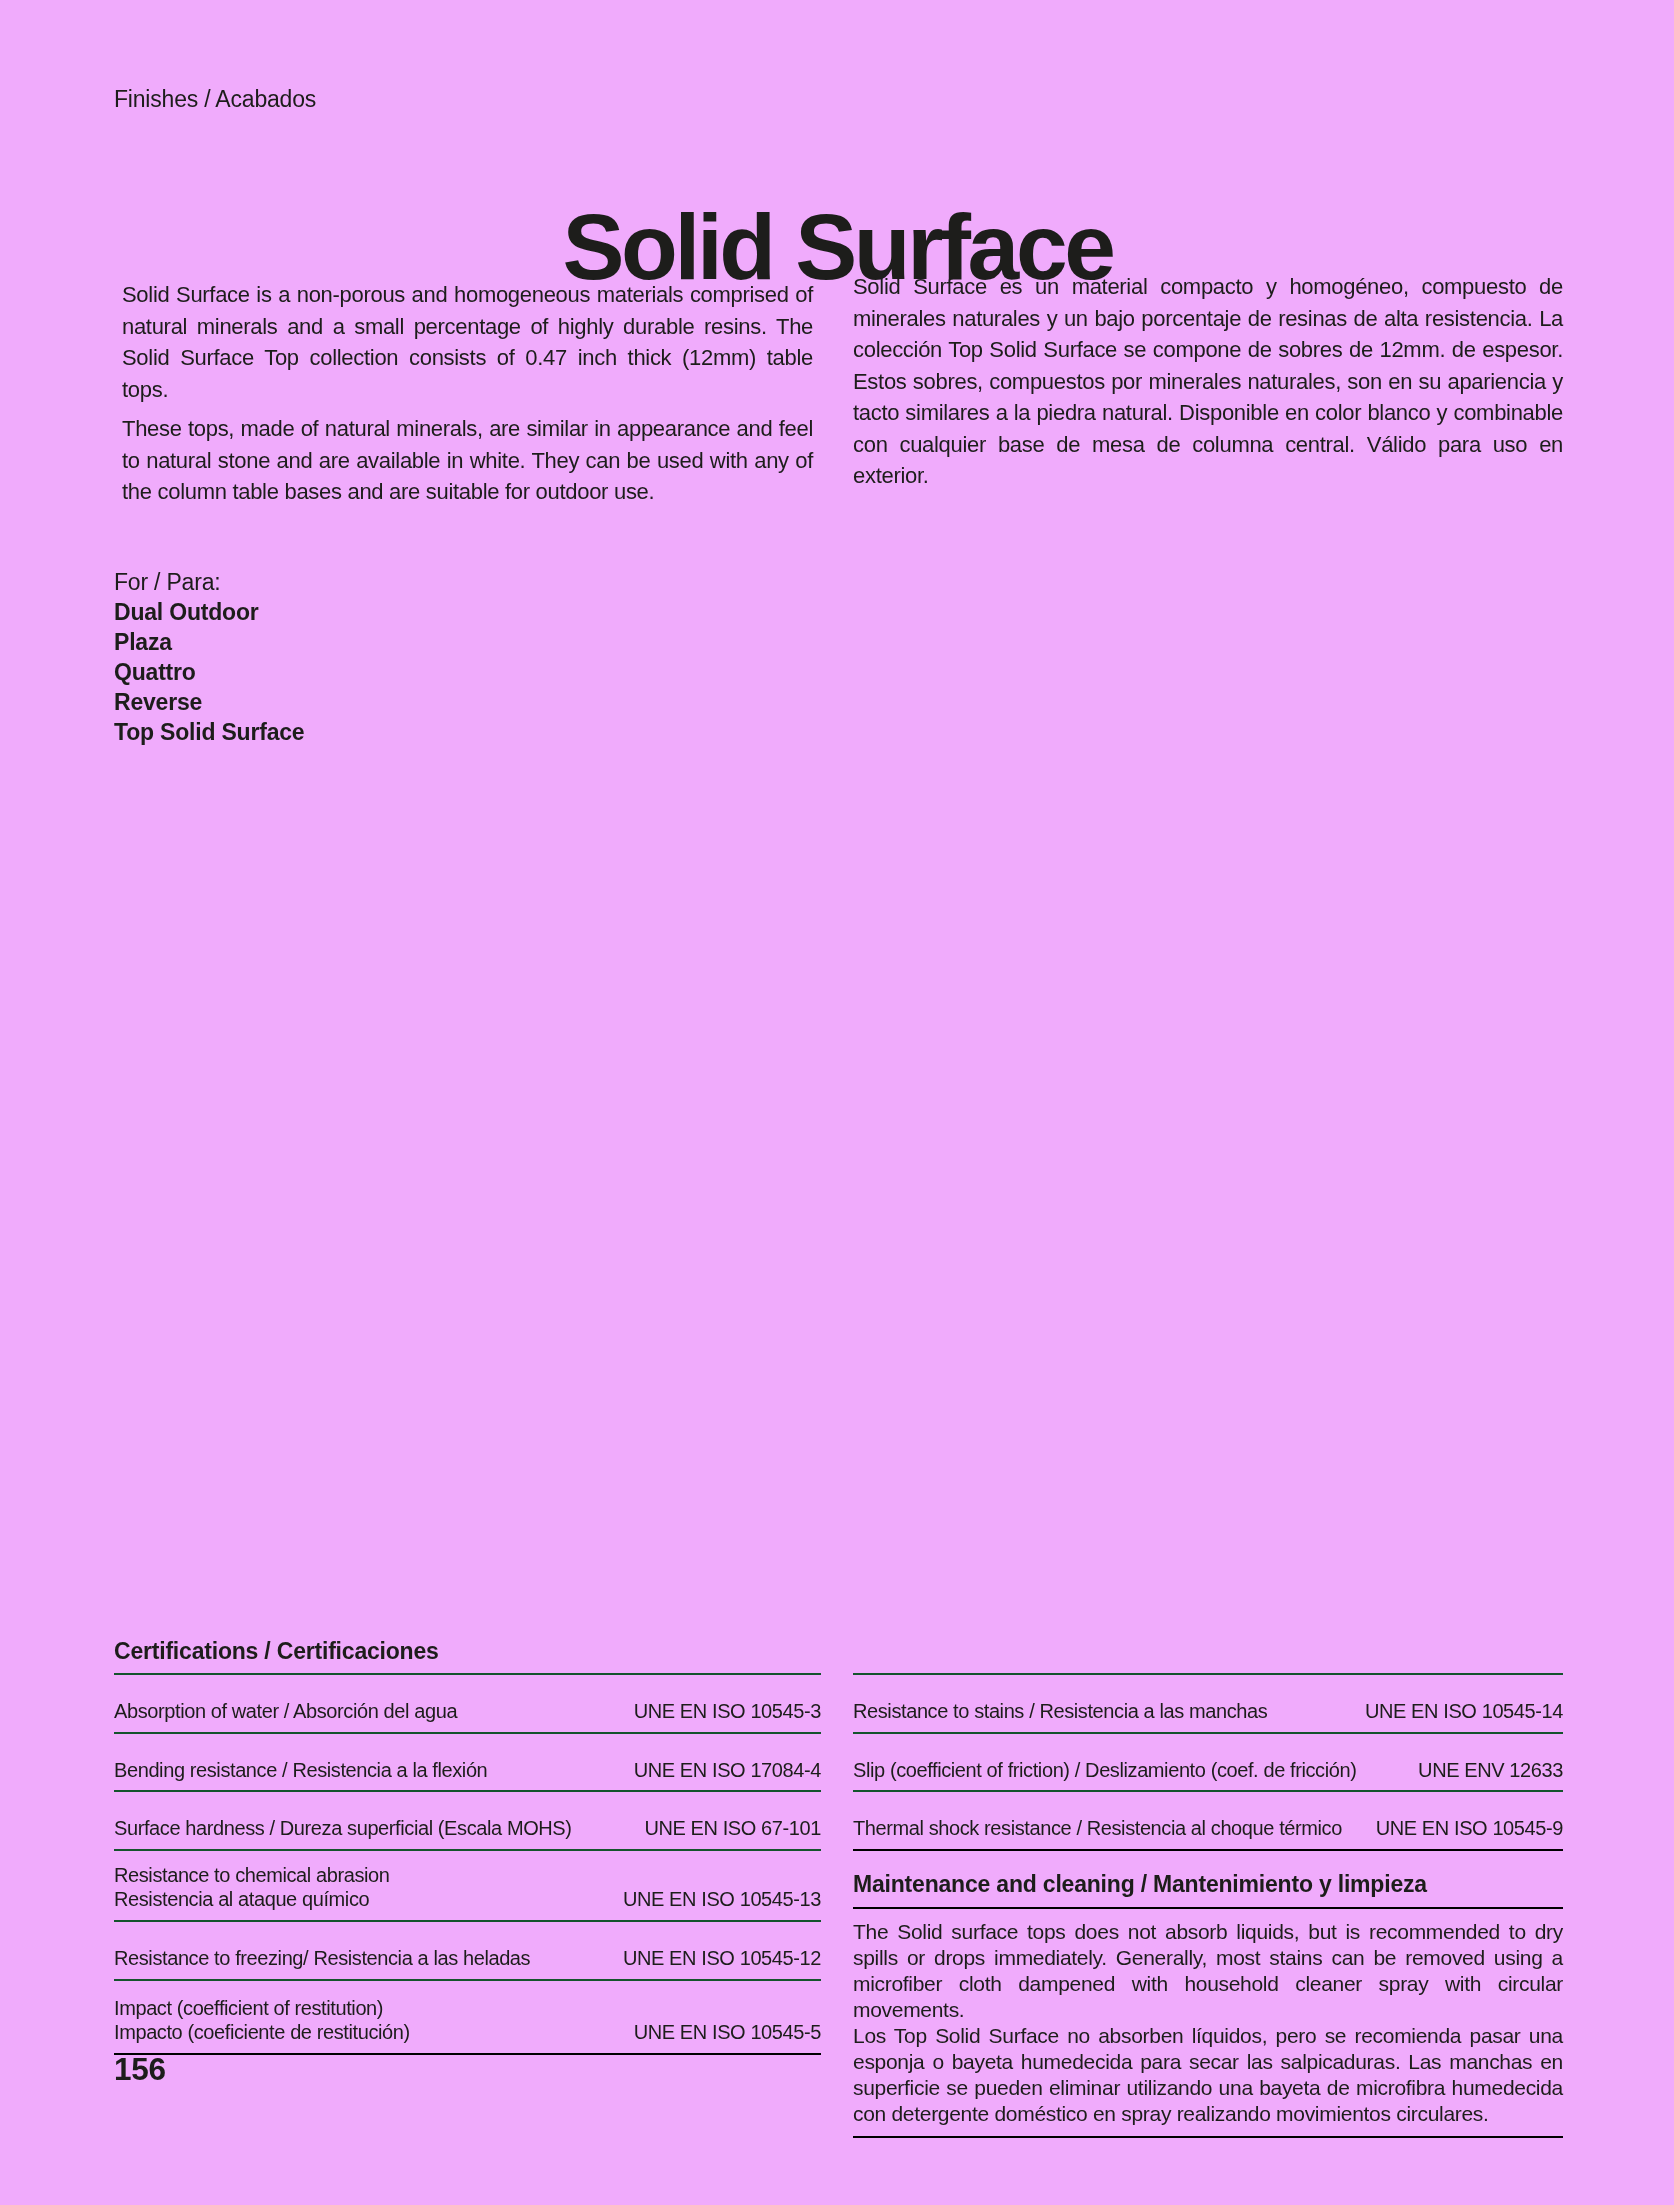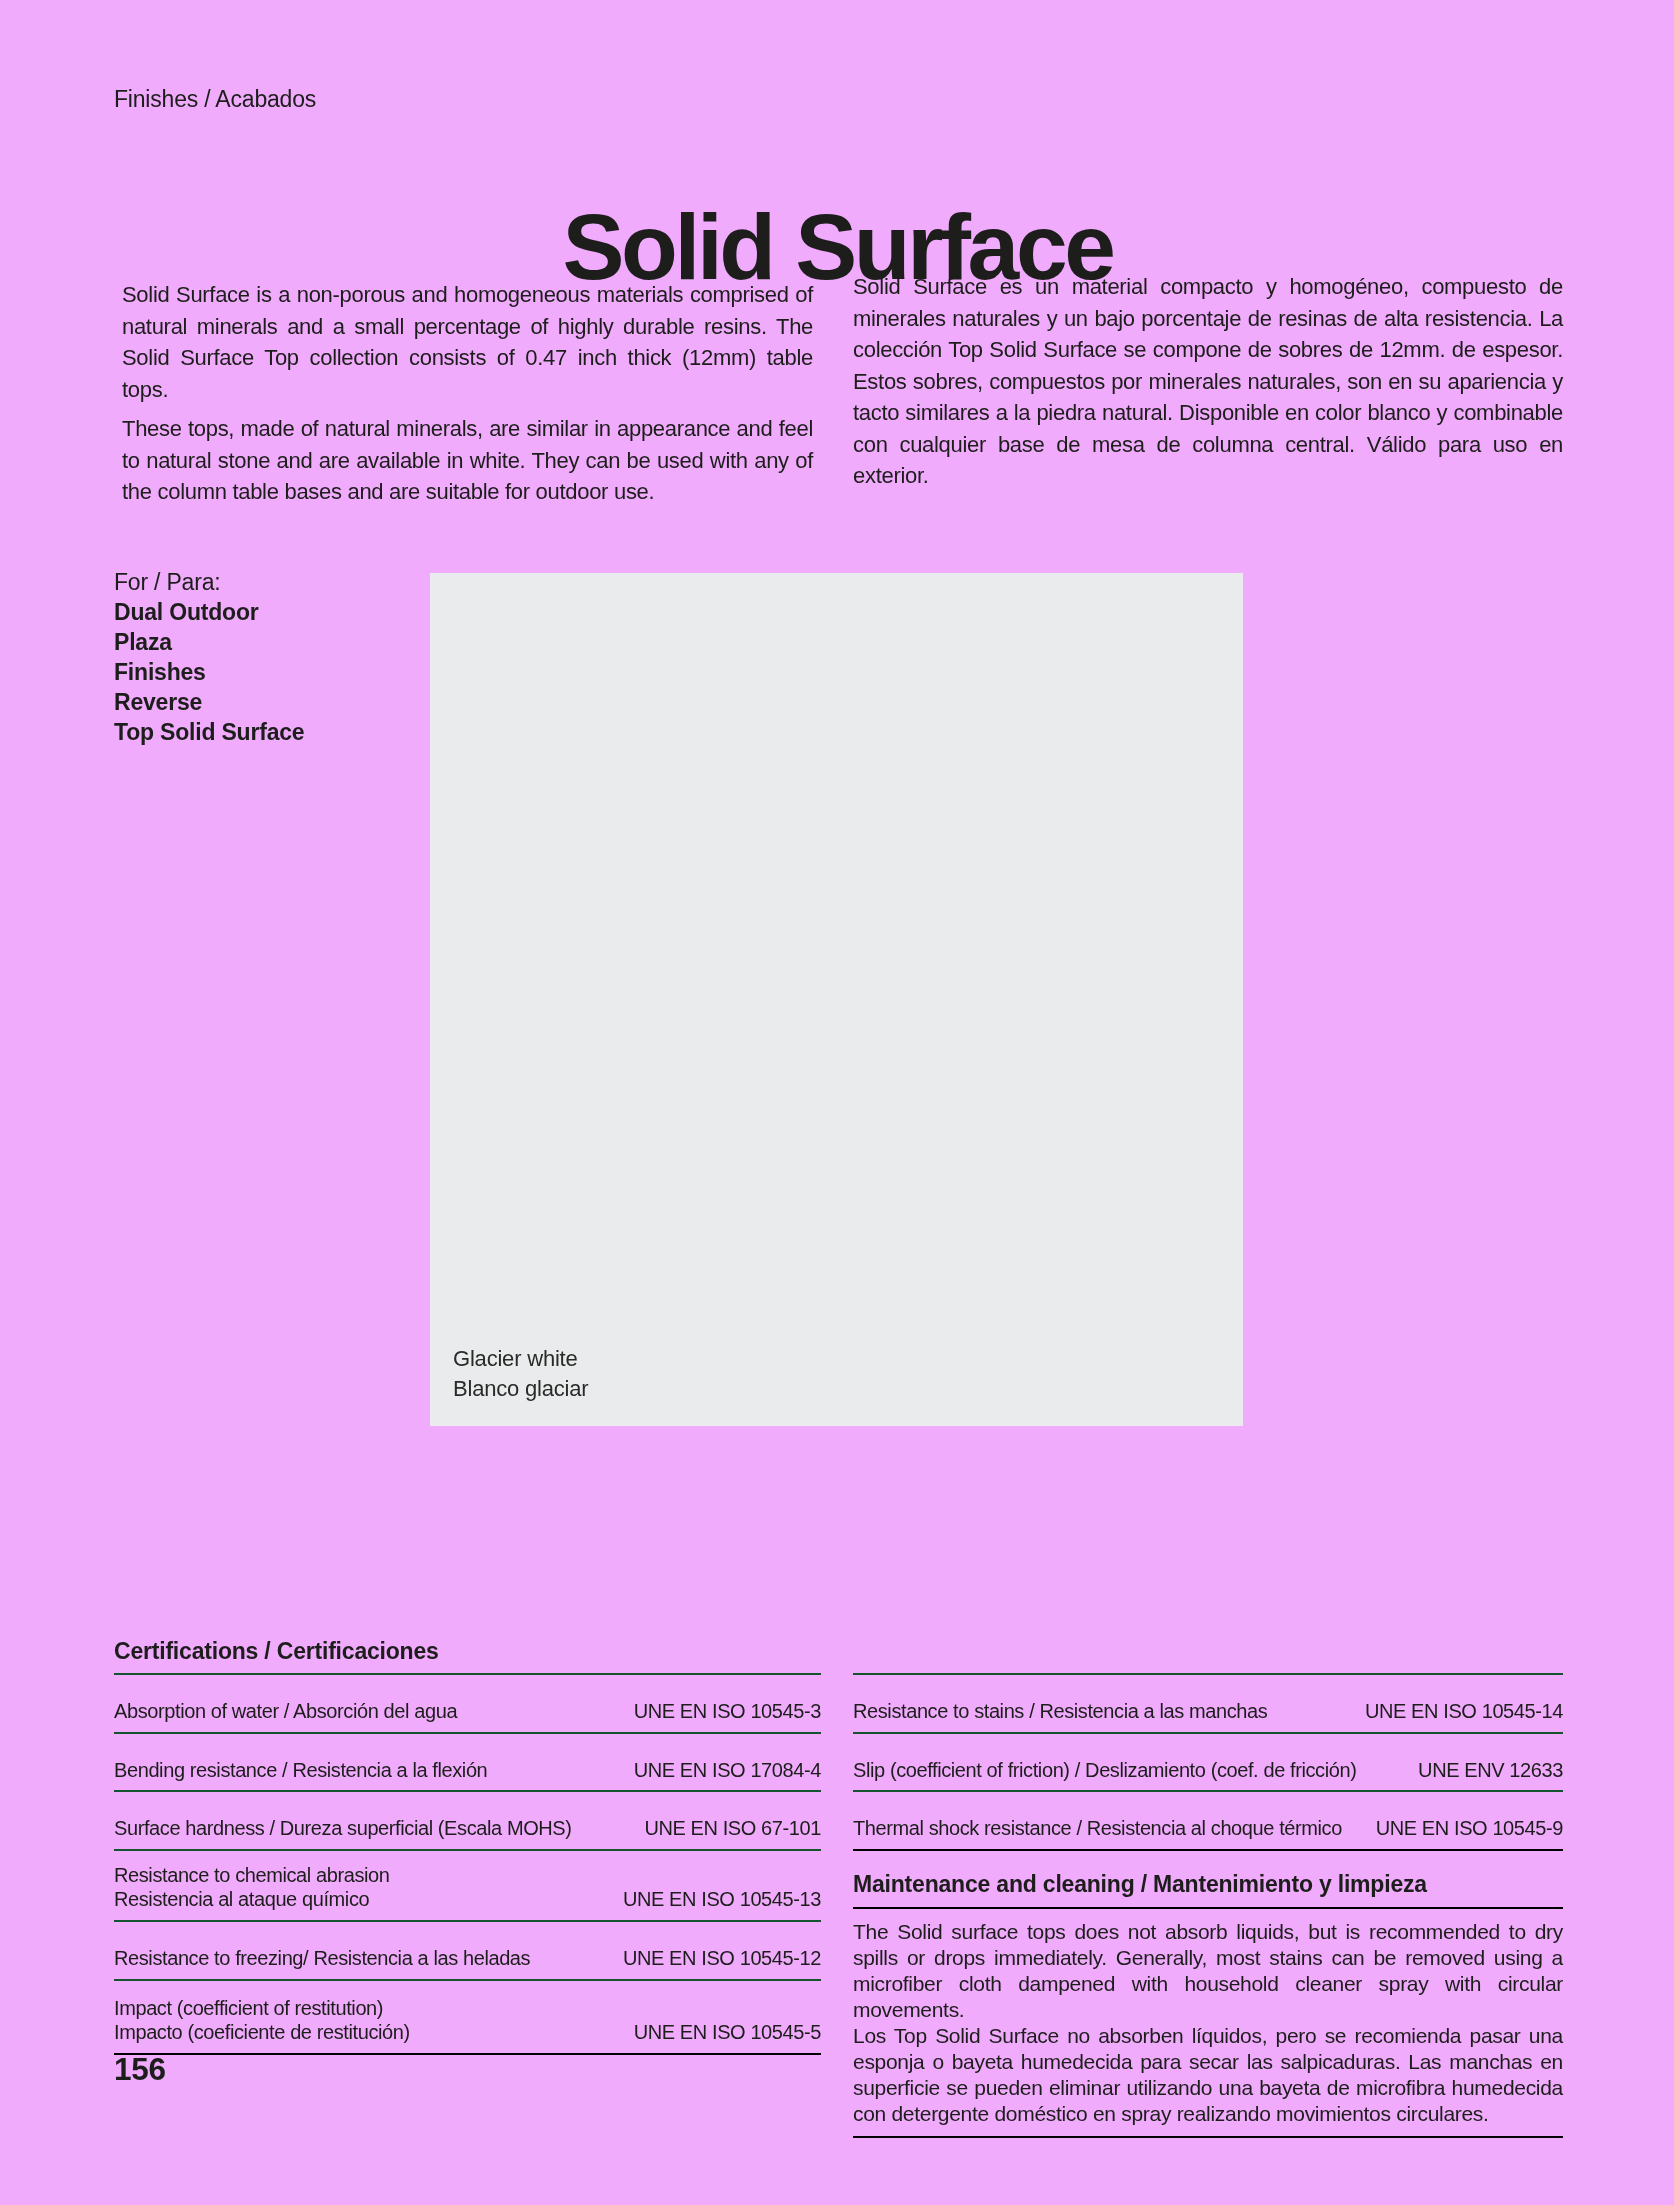--- a/index.html
+++ b/index.html
@@ -107,31 +107,25 @@
     <p>Solid Surface is a non-porous and homogeneous materials comprised of natural minerals and a small percentage of highly durable resins. The Solid Surface Top collection consists of 0.47 inch thick (12mm) table tops.</p>
     <p>These tops, made of natural minerals, are similar in appearance and feel to natural stone and are available in white. They can be used with any of the column table bases and are suitable for outdoor use.</p>
   </div>
 
   <div class="intro-es">Solid Surface es un material compacto y homogéneo, compuesto de minerales naturales y un bajo porcentaje de resinas de alta resistencia. La colección Top Solid Surface se compone de sobres de 12mm. de espesor. Estos sobres, compuestos por minerales naturales, son en su apariencia y tacto similares a la piedra natural. Disponible en color blanco y combinable con cualquier base de mesa de columna central. Válido para uso en exterior.</div>
 
   <div class="for-para">
     <div>For / Para:</div>
     <div class="item">Dual Outdoor</div>
     <div class="item">Plaza</div>
-    <div class="item">Finishes</div>
+    <div class="item">Quattro</div>
     <div class="item">Reverse</div>
     <div class="item">Top Solid Surface</div>
   </div>
 
-  <div class="swatch" style="background-color: rgb(234, 235, 237);">
-    <div class="swatch-caption">
-      <div>Glacier white</div>
-      <div>Blanco glaciar</div>
-    </div>
-  </div>
 
   <div class="cert-heading">Certifications / Certificaciones</div>
 
   <div class="tbl tbl-left">
     <div class="row rh-first">
       <div class="lbl">Absorption of water / Absorción del agua</div>
       <div class="std">UNE EN ISO 10545-3</div>
     </div>
     <div class="row rh-1">
       <div class="lbl">Bending resistance / Resistencia a la flexión</div>

